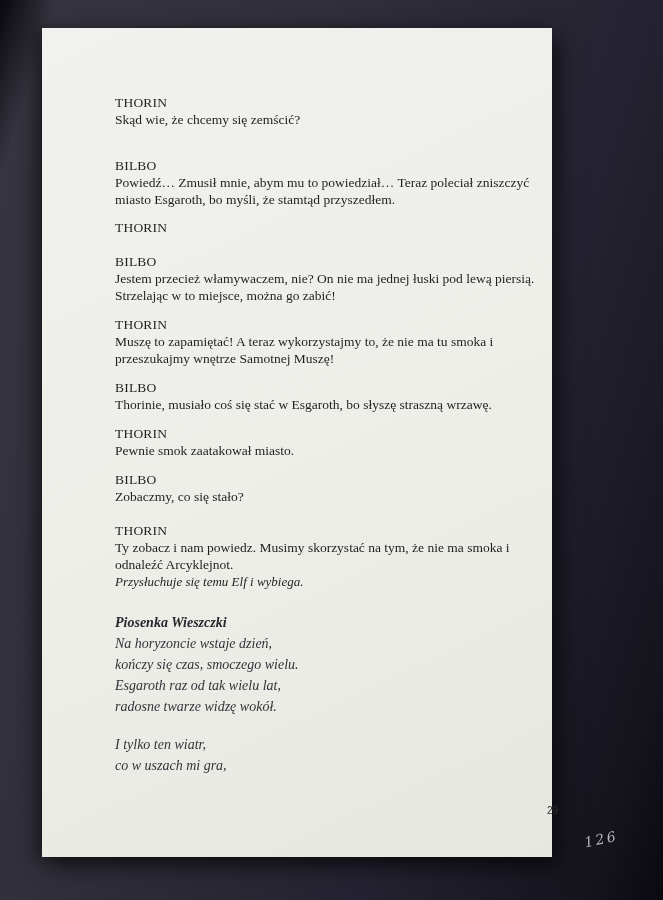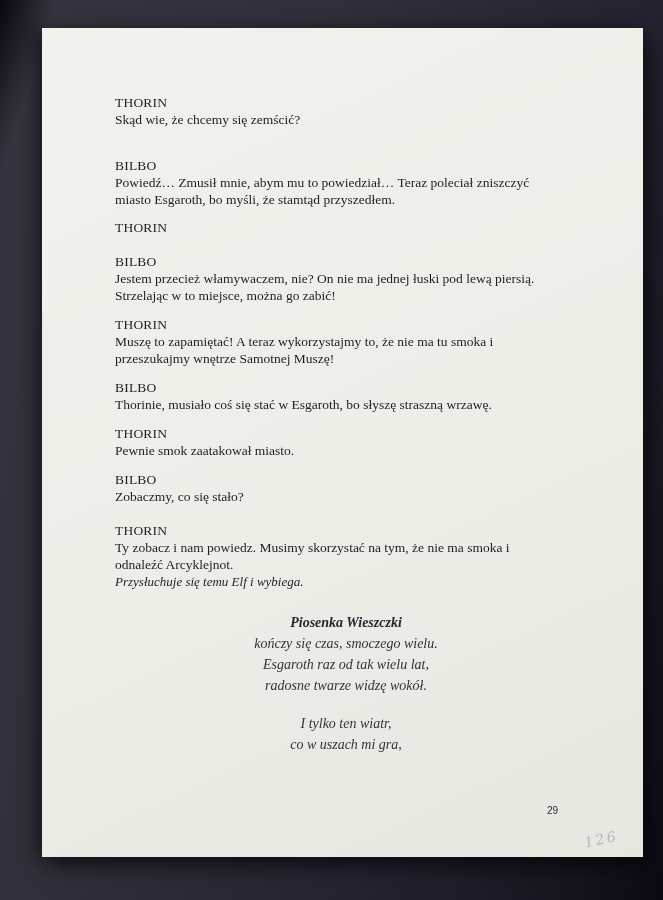--- a/index.html
+++ b/index.html
@@ -15,40 +15,40 @@
     font-family:"Liberation Serif", serif;
     background:#12111a;
   }
   .backdrop{
     position:absolute;inset:0;
     background:linear-gradient(108deg,
       #08070d 0%, #36343f 6%, #312f3a 35%,
       #252331 68%, #15141d 92%, #0a0910 100%);
   }
   .paper{
-    position:absolute;left:42px;top:28px;width:601px;height:829px;
+    position:absolute;left:42px;top:28px;width:510px;height:829px;
     background:linear-gradient(155deg,#f1f2ed 0%,var(--paper) 55%,#e5e7e0 100%);
     box-shadow:-8px 2px 16px rgba(0,0,0,0.40), 8px 10px 22px rgba(0,0,0,0.50);
   }
   .content{
     position:absolute;left:73px;top:66px;width:462px;
     font-size:13.5px;line-height:17px;color:var(--ink);
     white-space:nowrap;
   }
   .block{margin-bottom:12px;}
   .block.gap-sm{margin-bottom:11px;}
   .block.gap-md{margin-bottom:17px;}
   .block.gap-xl{margin-bottom:29px;}
   .block.gap-0{margin-bottom:0;}
   .speaker{letter-spacing:0.2px;}
   .stage-direction{
     font-style:italic;text-align:left;font-size:13px;line-height:17px;
   }
   .song{
-    margin-top:22px;text-align:center;font-style:italic;
+    margin-top:22px;text-align:left;font-style:italic;
     font-size:14px;line-height:21px;color:#33333a;
   }
   .song-title{font-weight:bold;color:#26262c;}
   .stanza-2{margin-top:17px;}
   .page-number{
     position:absolute;left:505px;top:777px;
     font-family:"Liberation Sans", sans-serif;
     font-size:10px;color:#2e2e2e;
   }
   .handwritten{
@@ -112,20 +112,21 @@
       <div class="speaker">THORIN</div>
       <div>Ty zobacz i nam powiedz. Musimy skorzystać na tym, że nie ma smoka i</div>
       <div>odnaleźć Arcyklejnot.</div>
     </div>
 
     <div class="stage-direction">Przysłuchuje się temu Elf i wybiega.</div>
 
     <div class="song">
       <div class="song-title">Piosenka Wieszczki</div>
       <div class="stanza-1">
+        <div>Na horyzoncie wstaje dzień,</div>
         <div>kończy się czas, smoczego wielu.</div>
         <div>Esgaroth raz od tak wielu lat,</div>
         <div>radosne twarze widzę wokół.</div>
       </div>
       <div class="stanza-2">
         <div>I tylko ten wiatr,</div>
         <div>co w uszach mi gra,</div>
       </div>
     </div>
 

